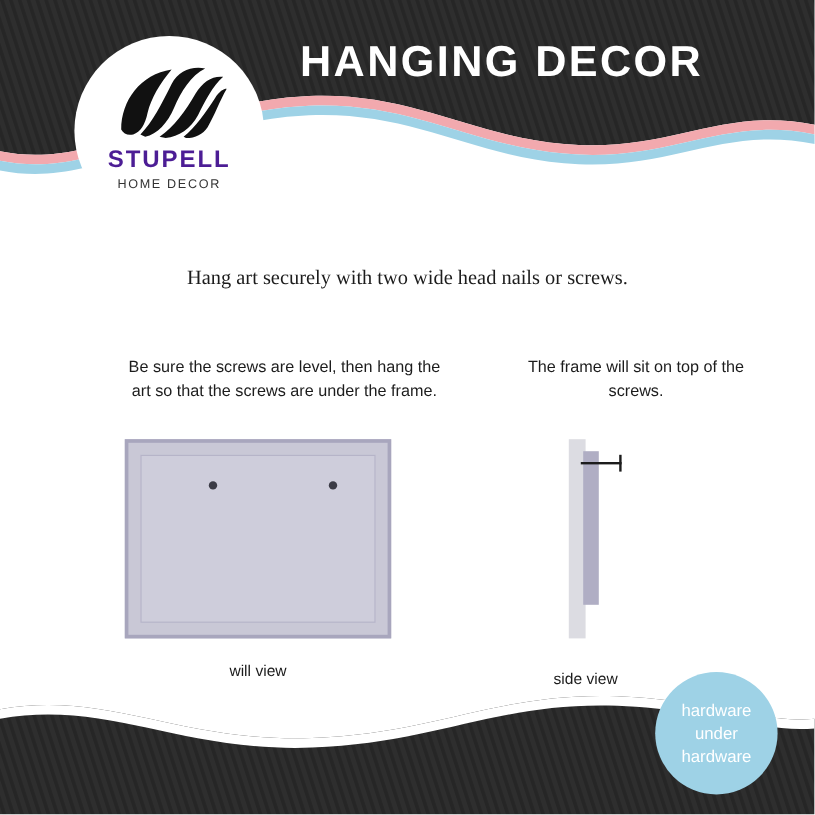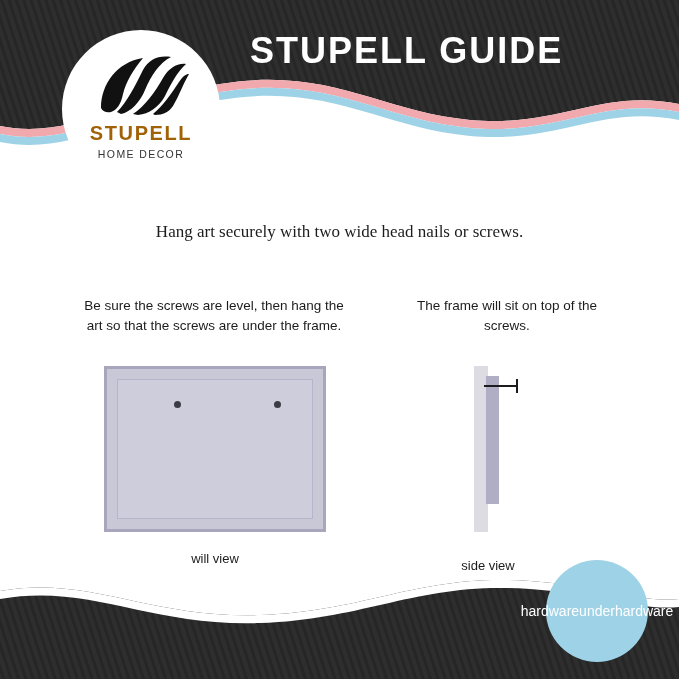--- a/index.html
+++ b/index.html
@@ -54,21 +54,21 @@
   }
   #logo-word {
     position: absolute;
     left: 0; right: 0;
     top: 92px;
     text-align: center;
     font-family: "Liberation Sans", sans-serif;
     font-size: 20px;
     letter-spacing: 1.6px;
     font-weight: 700;
-    color: #a16207;
+    color: #4c1d95;
   }
   #logo-sub {
     position: absolute;
     left: 0; right: 0;
     top: 118px;
     text-align: center;
     font-family: Liberation Sans, sans-serif;
     font-size: 10.5px;
     letter-spacing: 1.4px;
     color: #333333;
@@ -109,20 +109,21 @@
   }
 
   
   .panel-caption {
     position: absolute;
     font-family: "Liberation Sans", sans-serif;
     font-size: 13.5px;
     line-height: 20px;
     color: #1c1c1c;
     text-align: center;
+    margin-left: 23px;
   }
   #left-caption {
     left: 84px;
     top: 296px;
     width: 260px;
   }
   #right-caption {
     left: 396px;
     top: 296px;
     width: 222px;
@@ -217,21 +218,21 @@
   #badge {
     position: absolute;
     left: 546px;
     top: 560px;
     width: 102px;
     height: 102px;
     border-radius: 50%;
     background: #9ed2e6;
     z-index: 8;
     display: flex;
-    flex-direction: row;
+    flex-direction: column;
     align-items: center;
     justify-content: center;
   }
   .badge-line {
     font-family: "Liberation Sans", sans-serif;
     font-size: 14px;
     color: #ffffff;
     line-height: 19px;
     text-align: center;
   }
@@ -248,21 +249,21 @@
           <rect width="7" height="7" fill="#2e2e2e"></rect>
           <rect width="3" height="7" fill="#262626"></rect>
         </pattern>
       </defs>
       <path d="M0,0 L679,0 L679,104 C600,88 560,128 470,120 C380,112 330,66 220,84 C120,100 70,140 0,126 Z" fill="url(#stripes)"></path>
       <path d="M0,126 C70,140 120,100 220,84 C330,66 380,112 470,120 C560,128 600,88 679,104 L679,112 C600,96 560,136 470,128 C380,120 330,74 220,92 C120,108 70,148 0,134 Z" fill="#f2a9ae"></path>
       <path d="M0,134 C70,148 120,108 220,92 C330,74 380,120 470,128 C560,136 600,96 679,112 L679,120 C600,104 560,144 470,136 C380,128 330,82 220,100 C120,116 70,156 0,142 Z" fill="#9ed2e6"></path>
     </svg>
   </div>
 
-  <div id="guide-title">STUPELL GUIDE</div>
+  <div id="guide-title">HANGING DECOR</div>
 
   <div id="logo-circle">
     <svg id="logo-mark" viewBox="0 0 96 62" xmlns="http://www.w3.org/2000/svg">
       <path d="M8,54 C8,30 24,8 50,4 C40,16 33,28 30,40 C28,50 24,56 18,58 C14,59 10,58 8,54 Z" fill="#111111"></path>
       <path d="M24,58 C34,48 42,32 50,16 C56,5 66,1 78,3 C66,9 58,22 52,36 C47,48 38,58 28,60 Z" fill="#111111"></path>
       <path d="M40,60 C52,52 62,38 70,24 C76,14 84,9 93,10 C84,18 78,30 72,42 C66,53 56,60 45,61 Z" fill="#111111"></path>
       <path d="M60,60 C70,52 78,40 86,28 C90,22 93,20 96,20 C90,30 86,42 80,52 C76,58 70,61 62,61 Z" fill="#111111"></path>
     </svg>
     <div id="logo-word">STUPELL</div>
     <div id="logo-sub">HOME DECOR</div>

